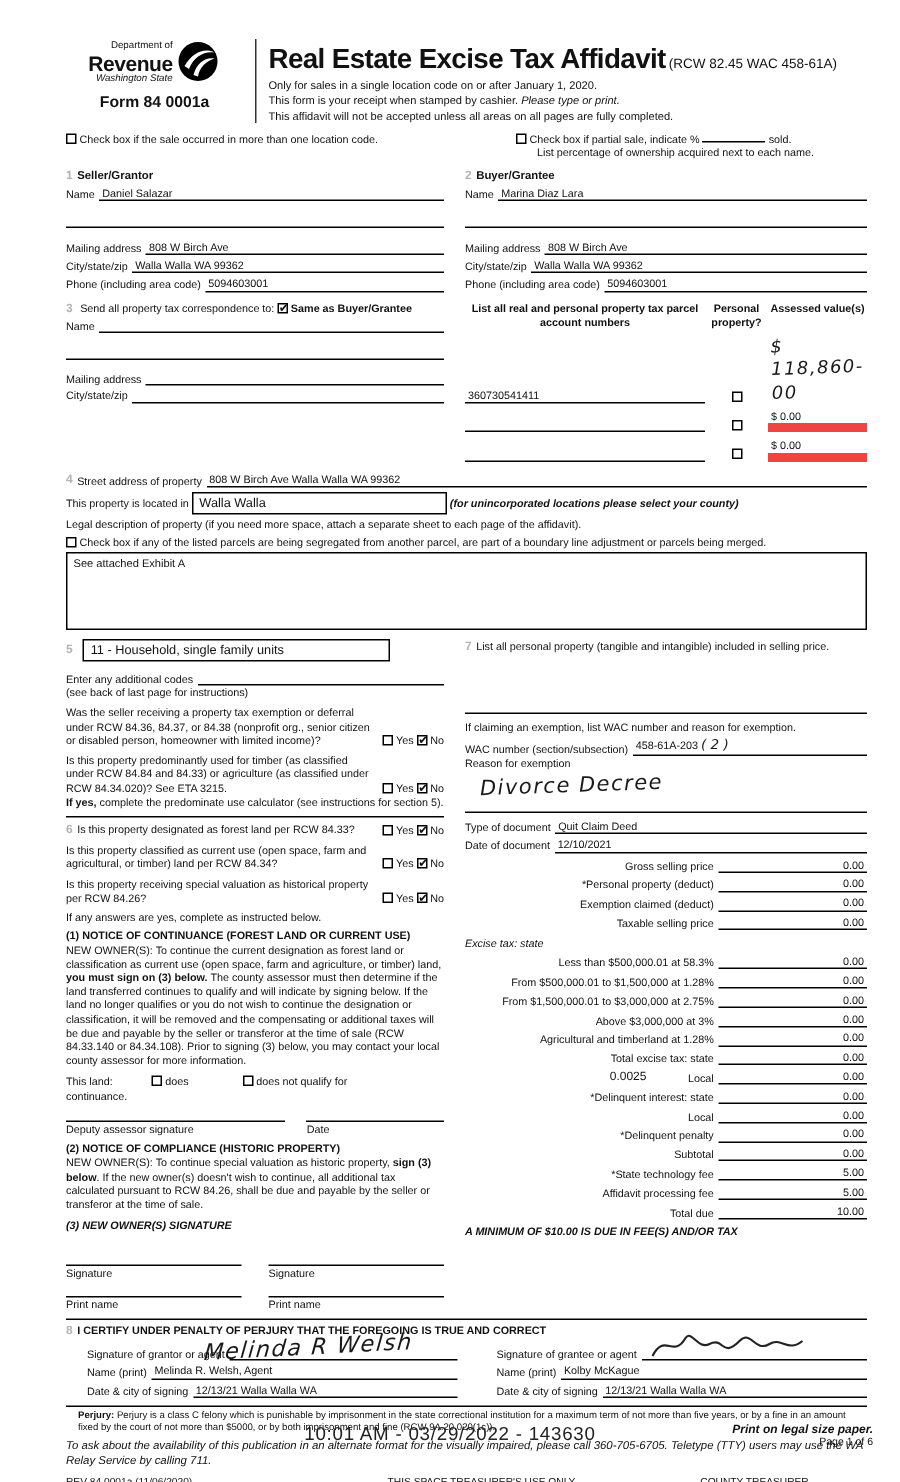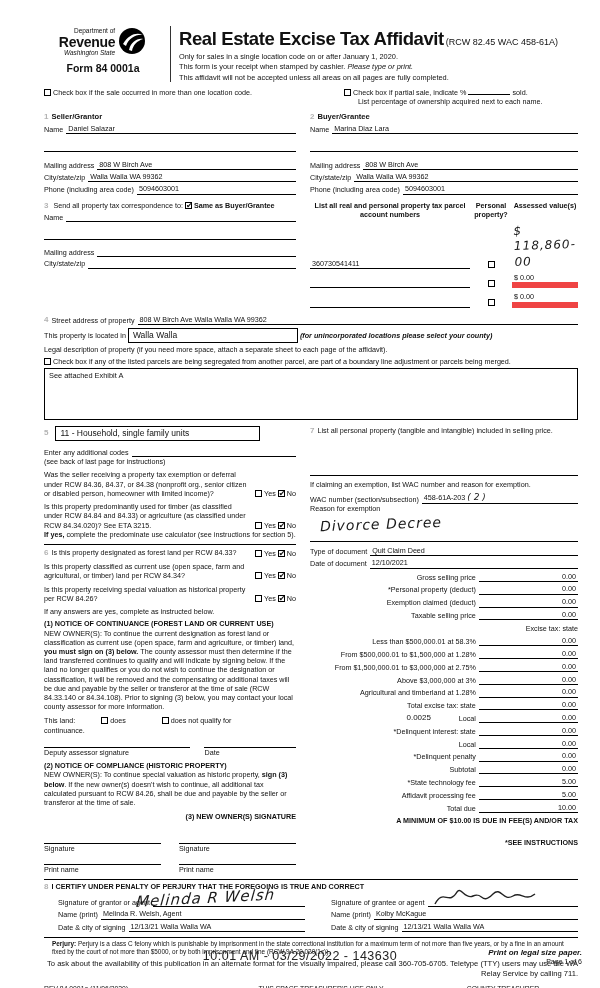--- a/index.html
+++ b/index.html
@@ -63,21 +63,21 @@
   .money-lbl { width:63%; text-align:right; padding-right:3px; white-space:nowrap; }
   .money-line { flex:1; border-bottom:1px solid #000; text-align:right; padding-right:2px; min-height:9px; }
   .rate-prefix { position:absolute; left:36%; font-size:8px; }
 
   .hand { font-style:italic; color:#1a1a1a; font-family:"DejaVu Sans", sans-serif; }
   .hand-big { font-size:12px; transform:rotate(-2deg); display:inline-block; letter-spacing:1px; }
   .hand-med { font-size:9px; }
   .sig-script { font-size:15px; font-style:italic; letter-spacing:1px; transform:rotate(-3deg) skewX(-8deg); display:inline-block; position:absolute; left:78px; top:-9px; white-space:nowrap; }
 
   .hr { border-top:1px solid #000; margin-top:5px; }
-  .center { text-align:right; }
+  .center { text-align:left;font-style:italic; }
 
   .sig-grid { display:grid; grid-template-columns:1fr 1fr; column-gap:18px; margin-top:12px; }
   .sig-cell .line { border-top:1px solid #000; margin-top:10px; }
 
   .cert-grid { display:grid; grid-template-columns:1fr 1fr; column-gap:26px; }
 
   .fine { font-size:6.4px; }
   .footer-row { display:flex; margin-top:6px; font-size:6.8px; }
   .bottom-abs { position:absolute; left:0; top:948px; width:600px; }
   .stamp { text-align:center; font-size:12.5px; letter-spacing:0.5px; color:#222; }
@@ -444,21 +444,20 @@
         <div class="money-row">
             <span class="money-lbl">Affidavit processing fee</span>
             <span class="money-line">5.00</span>
           </div>
         <div class="money-row">
             <span class="money-lbl">Total due</span>
             <span class="money-line">10.00</span>
           </div>
 
         <div class="b center" style="margin-top:3px;">A MINIMUM OF $10.00 IS DUE IN FEE(S) AND/OR TAX</div>
-        <div class="b center">*SEE INSTRUCTIONS</div>
       </div>
     </div>
   </div>
 
   <div class="hr"></div>
   <div style="margin-top:2px;">
     <div><span class="gray-num">8</span><span class="b">I CERTIFY UNDER PENALTY OF PERJURY THAT THE FOREGOING IS TRUE AND CORRECT</span></div>
     <div class="cert-grid" style="padding-left:14px; margin-top:2px;">
       <div>
         <div class="frow" style="position:relative; margin-top:4px;">

